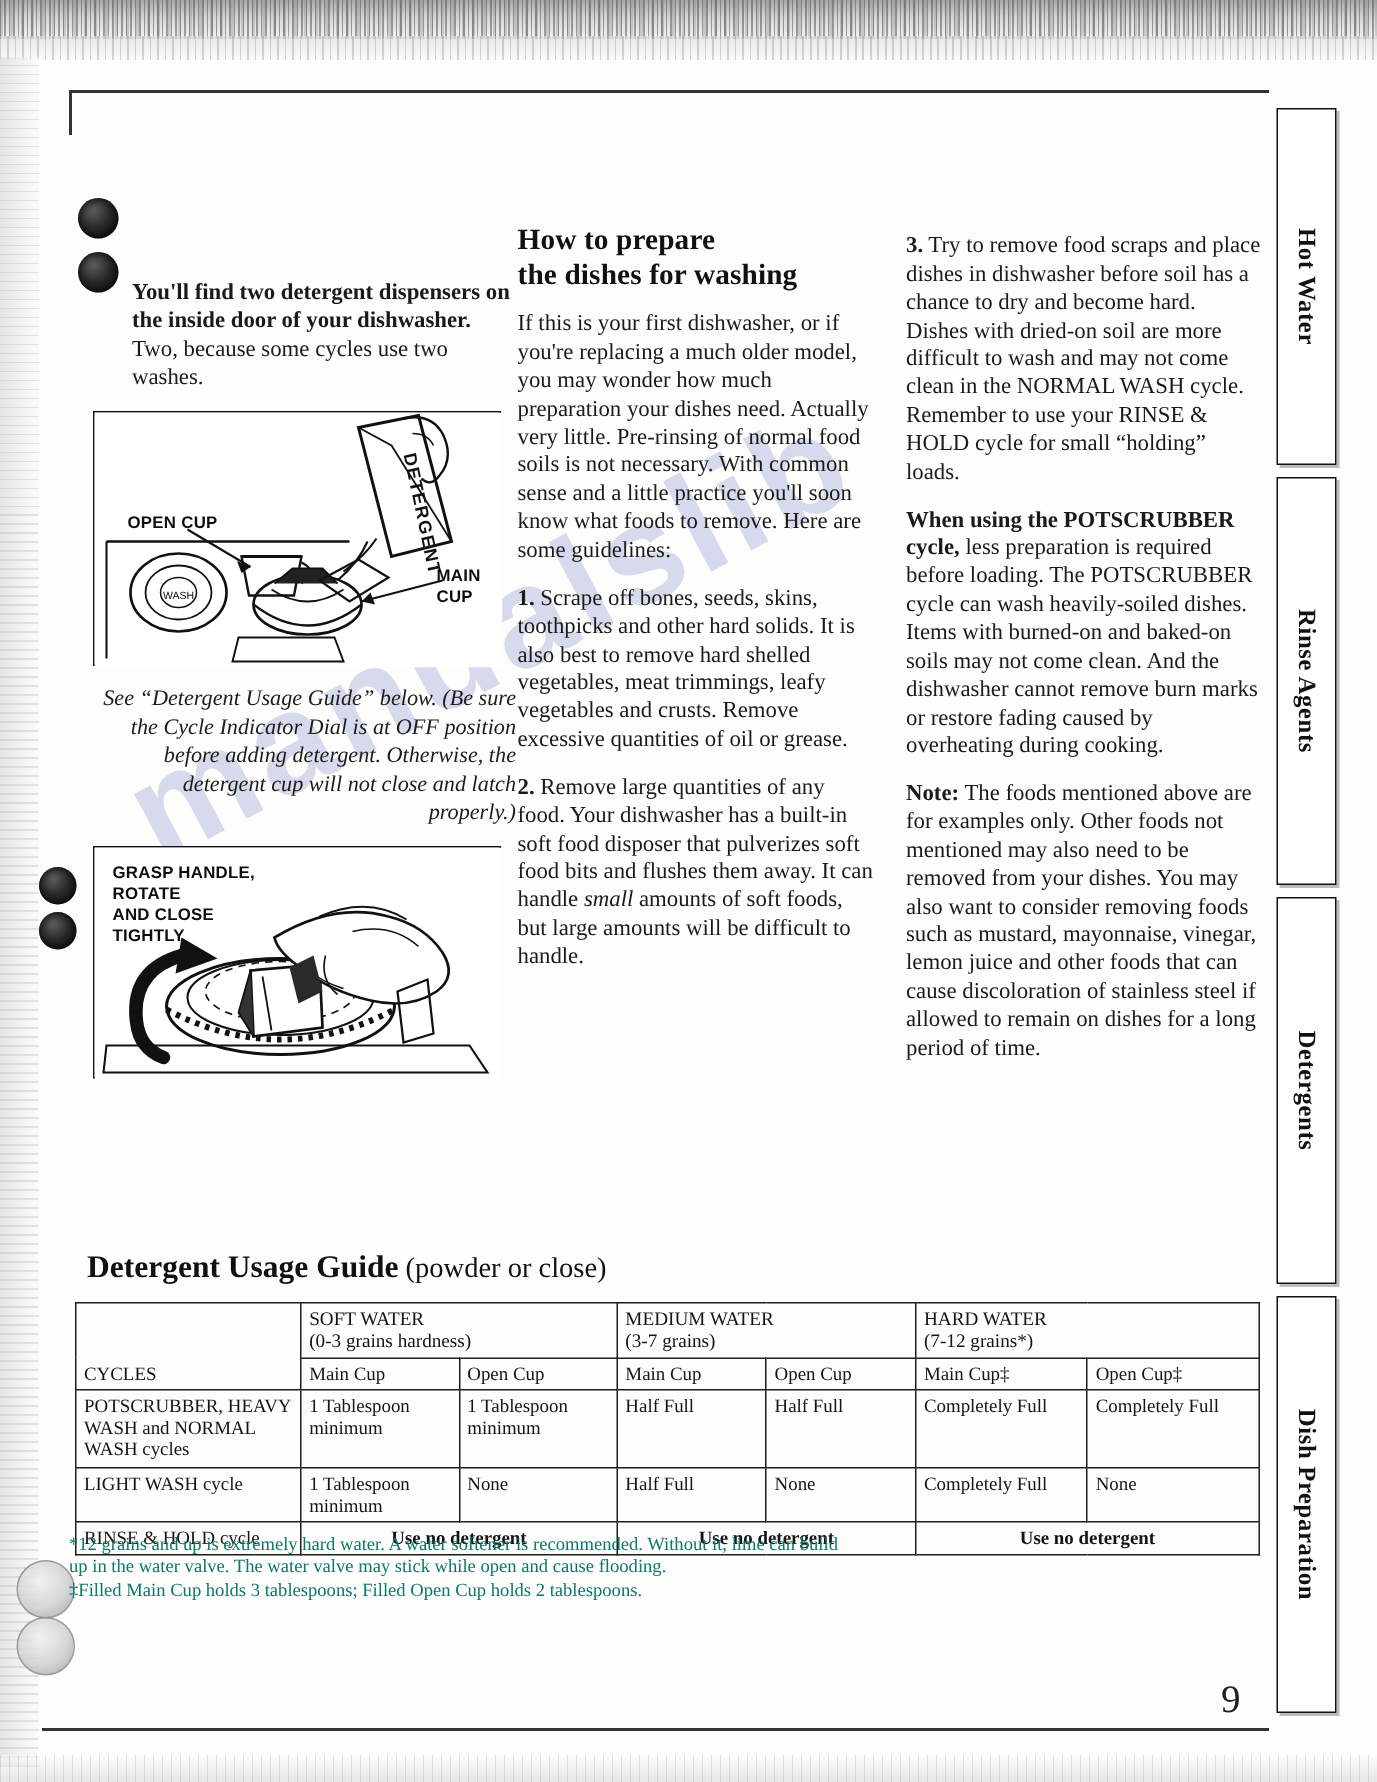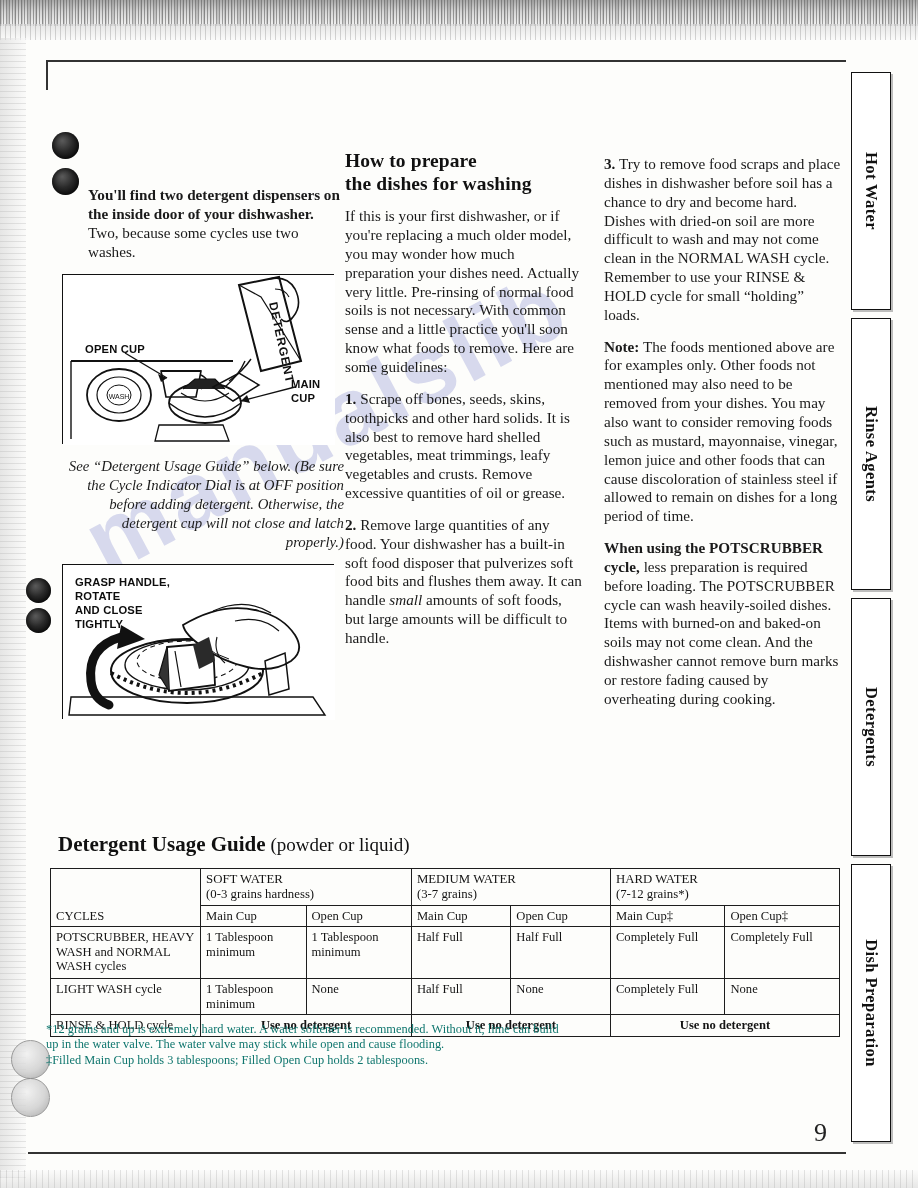--- a/index.html
+++ b/index.html
@@ -375,30 +375,30 @@
       <span class="num">2.</span><span> Remove large quantities of any food. Your dishwasher has a built-in soft food disposer that pulverizes soft food bits and flushes them away. It can handle </span><em class="it">small</em><span> amounts of soft foods, but large amounts will be difficult to handle.</span>
     </p>
   </div>
 
   <div class="col col-right">
     <p class="body">
       <span class="num">3.</span><span> Try to remove food scraps and place dishes in dishwasher before soil has a chance to dry and become hard. Dishes with dried-on soil are more difficult to wash and may not come clean in the NORMAL WASH cycle. Remember to use your RINSE &amp; HOLD cycle for small “holding” loads.</span>
     </p>
 
     <p class="body">
+      <span class="lead-bold">When using the POTSCRUBBER cycle,</span><span> less preparation is required before loading. The POTSCRUBBER cycle can wash heavily-soiled dishes. Items with burned-on and baked-on soils may not come clean. And the dishwasher cannot remove burn marks or restore fading caused by overheating during cooking.</span>
+    </p>
+
+    <p class="body">
       <span class="lead-bold">Note:</span><span> The foods mentioned above are for examples only. Other foods not mentioned may also need to be removed from your dishes. You may also want to consider removing foods such as mustard, mayonnaise, vinegar, lemon juice and other foods that can cause discoloration of stainless steel if allowed to remain on dishes for a long period of time.</span>
     </p>
-
-    <p class="body">
-      <span class="lead-bold">When using the POTSCRUBBER cycle,</span><span> less preparation is required before loading. The POTSCRUBBER cycle can wash heavily-soiled dishes. Items with burned-on and baked-on soils may not come clean. And the dishwasher cannot remove burn marks or restore fading caused by overheating during cooking.</span>
-    </p>
   </div>
 
   <div class="tbl-title">
-    <b>Detergent Usage Guide</b><span class="light"> (powder or liquid)</span>
+    <b>Detergent Usage Guide</b><span class="light"> (powder or close)</span>
   </div>
 
   <table class="usage">
     <tbody>
       <tr>
         <td rowspan="2" class="cycles-head" style="width:150px;">CYCLES</td>
         <td colspan="2" class="grp" style="width:206px;">
           <span>SOFT WATER</span><br>
           <span>(0-3 grains hardness)</span>
         </td>

